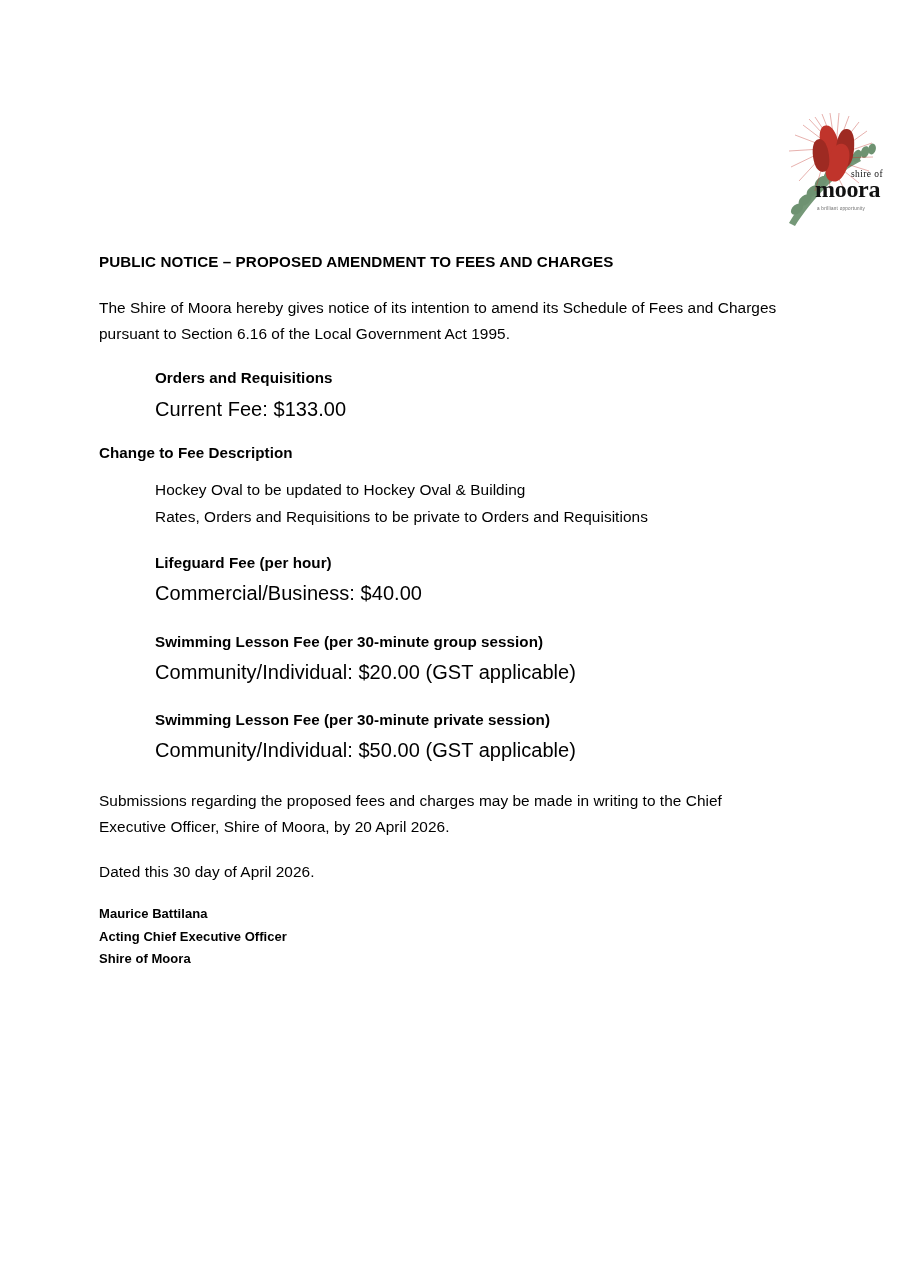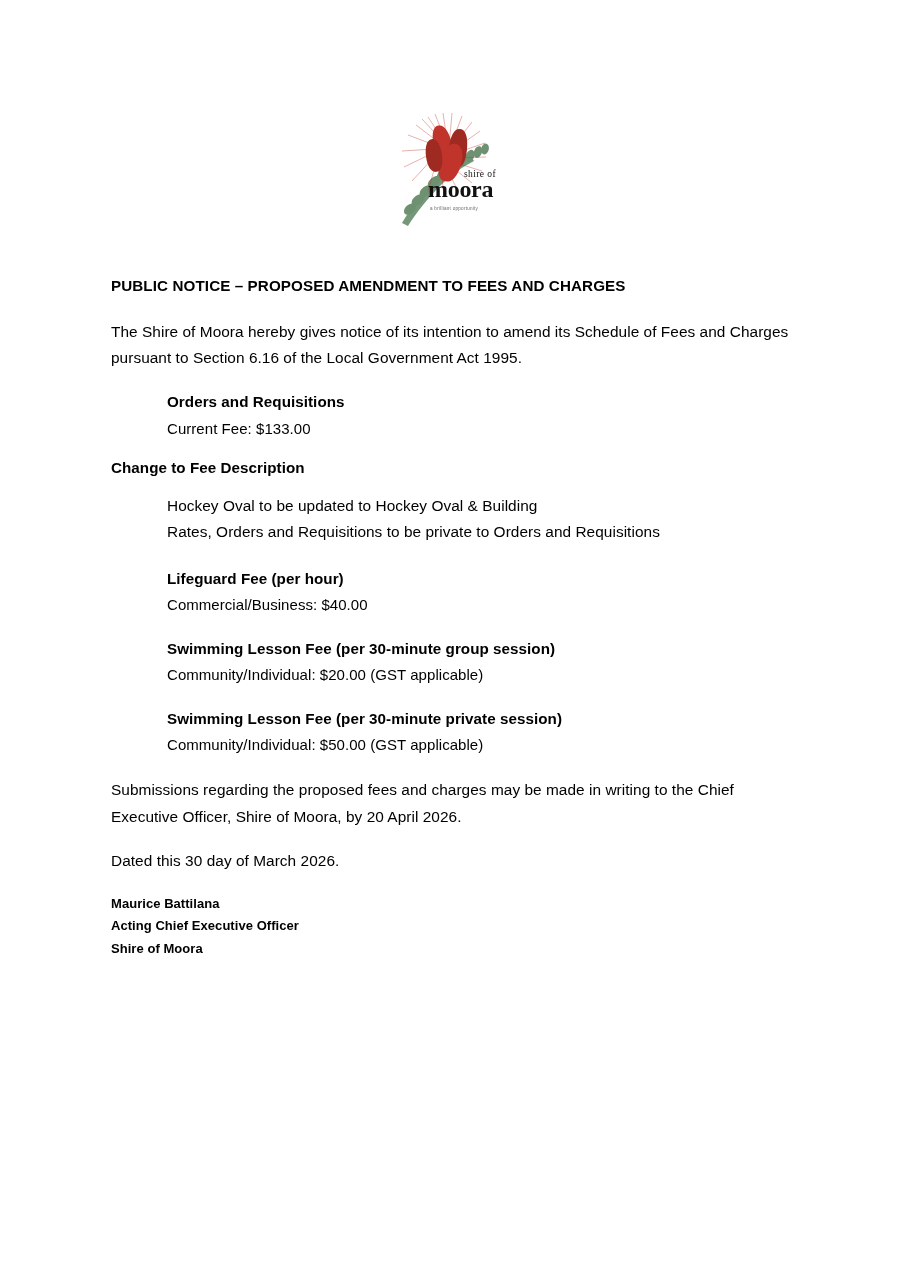--- a/index.html
+++ b/index.html
@@ -23,40 +23,39 @@
     overflow: hidden;
   }
 
   
   .logo-block {
     position: absolute;
     left: 0;
     top: 105px;
     width: 905px;
     display: flex;
-    justify-content: center;
+    justify-content: flex-end;
   }
   .logo {
     position: relative;
     width: 130px;
     height: 130px;
   }
   .logo svg {
     display: block;
     width: 130px;
     height: 130px;
   }
 
   
   .content {
     position: absolute;
-    left: 111px;
+    left: 99px;
     top: 252px;
     width: 680px;
-    margin-top: 24px;
   }
 
   .h-title {
     font-size: 15.2px;
     font-weight: bold;
     letter-spacing: 0.1px;
     line-height: 1.35;
     margin: 0 0 22px 0;
   }
 
@@ -85,21 +84,21 @@
   }
   .fee-group:last-child { margin-bottom: 0; }
 
   .fee-name {
     font-size: 15.2px;
     font-weight: bold;
     line-height: 1.72;
     letter-spacing: 0.05px;
   }
   .fee-line {
-    font-size: 15px;
+    font-size: 20px;
     font-weight: normal;
     line-height: 1.72;
     letter-spacing: 0.05px;
   }
 
   .desc-line {
     font-size: 15.4px;
     font-weight: normal;
     line-height: 1.72;
     letter-spacing: 0.05px;
@@ -212,21 +211,21 @@
         <div class="fee-name">Swimming Lesson Fee (per 30-minute private session)</div>
         <div class="fee-line">Community/Individual: $50.00 (GST applicable)</div>
       </div>
     </div>
 
     <div class="gap-lg"></div>
 
 
     <p class="body">Submissions regarding the proposed fees and charges may be made in writing to the Chief Executive Officer, Shire of Moora, by 20 April 2026.</p>
 
-    <p class="body">Dated this 30 day of March 2026.</p>
+    <p class="body">Dated this 30 day of April 2026.</p>
 
     <div class="sign-block">
       <div class="sign-line">Maurice Battilana</div>
       <div class="sign-line">Acting Chief Executive Officer</div>
       <div class="sign-line">Shire of Moora</div>
     </div>
 
   </div>
 </div>
 

